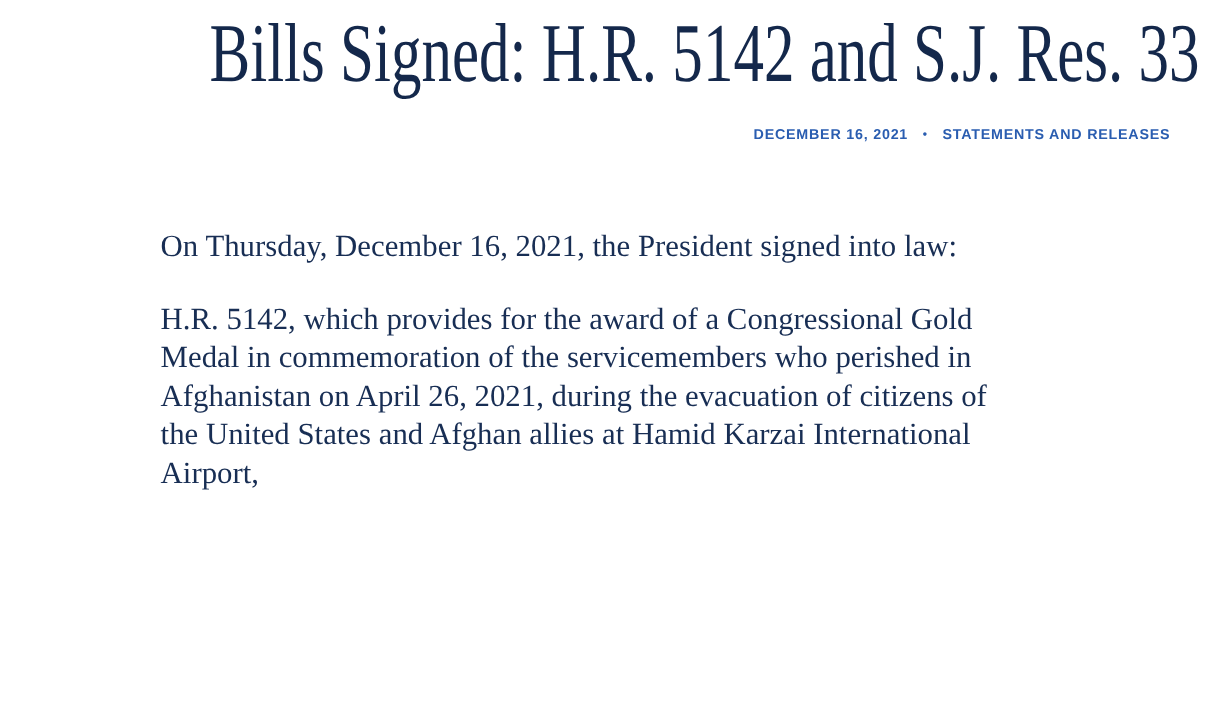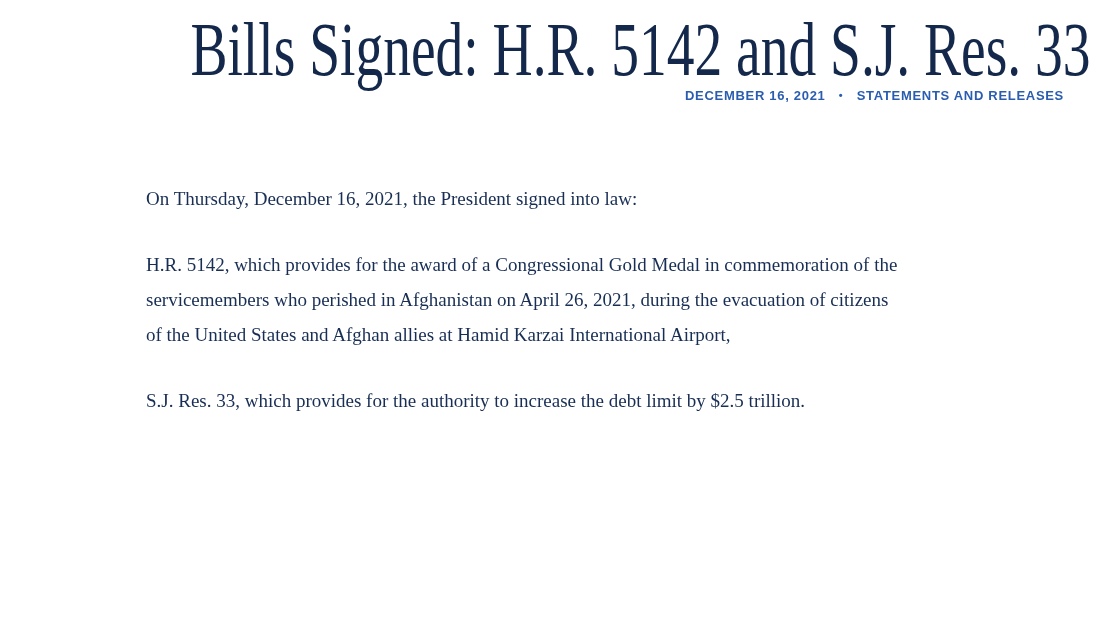--- a/index.html
+++ b/index.html
@@ -32,20 +32,21 @@
     font-weight: 400;
     color: var(--title-color, #14284b);
   }
   .title-inner {
     display: inline-block;
     transform: scaleX(0.73); 
     transform-origin: 50% 50%;
     white-space: nowrap;
   }
   .meta {
+    margin-top: 26px;
     font-family: "Liberation Sans", sans-serif;
     font-size: 13px;
     font-weight: 700;
     letter-spacing: 0.7px;
     color: var(--link-blue, #2a5db0);
     text-transform: uppercase;
   }
   .meta .sep {
     display: inline-block;
     margin: 0 9px;
@@ -53,21 +54,21 @@
     vertical-align: 1px;
   }
   .meta a.category {
     color: var(--link-blue, #2a5db0);
     text-decoration: none;
     cursor: pointer;
   }
   .article-body {
     margin: 78px 0 0 146px;
     width: 752px;
-    font-size: 19px;
+    font-size: 28px;
     line-height: 35px;
     color: var(--body-color, #182e54);
   }
   .article-body p {
     margin: 0 0 31px 0;
   }
 </style>
 </head>
 <body>
 
@@ -78,14 +79,13 @@
   <div class="meta">
     <span class="date">DECEMBER 16, 2021</span>
     <span class="sep">•</span>
     <a class="category">STATEMENTS AND RELEASES</a>
   </div>
 </header>
 
 <main class="article-body">
   <p>On Thursday, December 16, 2021, the President signed into law:</p>
   <p>H.R. 5142, which provides for the award of a Congressional Gold Medal in commemoration of the servicemembers who perished in Afghanistan on April 26, 2021, during the evacuation of citizens of the United States and Afghan allies at Hamid Karzai International Airport,</p>
-  <p>S.J. Res. 33, which provides for the authority to increase the debt limit by $2.5 trillion.</p>
 </main>
 
 </body></html>

